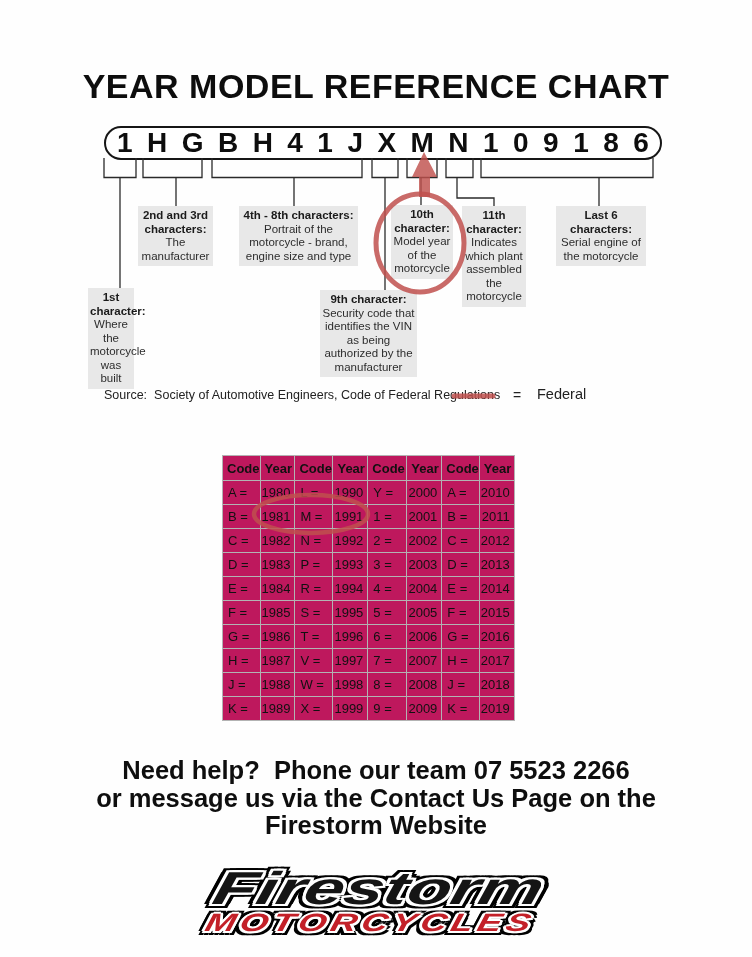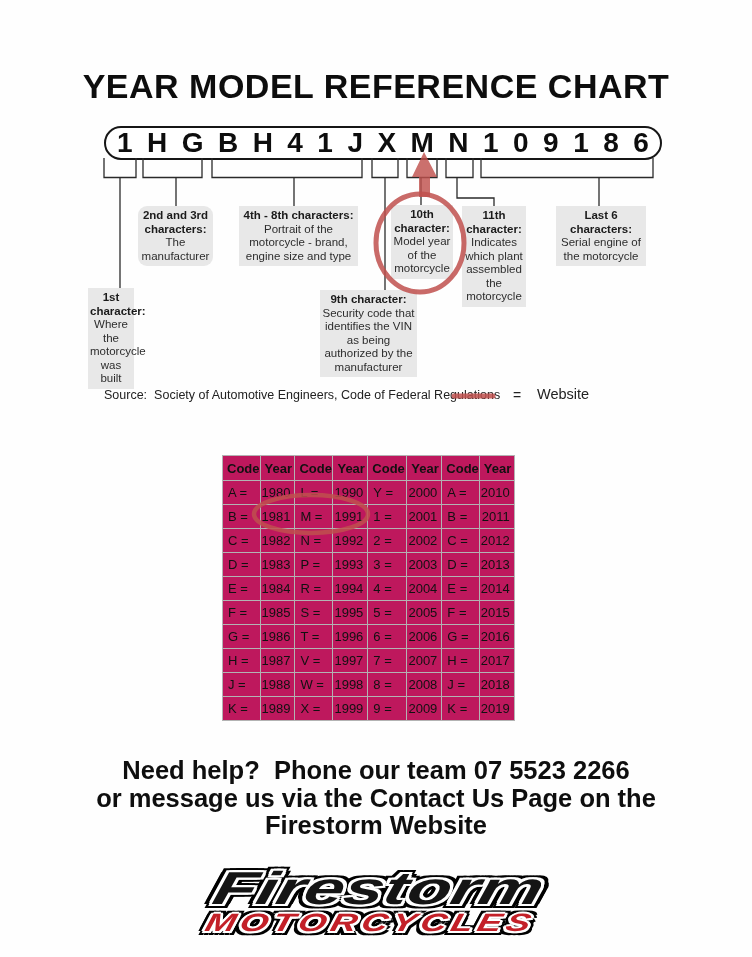--- a/index.html
+++ b/index.html
@@ -28,21 +28,21 @@
   .cn{fill:none;stroke:#2a2a2a;stroke-width:1.3px;}
   .red-stroke{fill:none;stroke:#c0504d;opacity:.85;}
   
   .co{
     position:absolute;background:#e8e8e8;text-align:center;
     font-size:11.5px;line-height:1.18;color:#2d2d2d;padding:3px 2px;
   }
   .co-t{font-weight:bold;display:block;color:#1b1b1b;}
   .co-b{display:block;}
   .co1{left:88px;top:288px;width:46px;}
-  .co2{left:138px;top:206px;width:75px;border-radius:9px;}
+  .co2{left:138px;top:206px;width:75px;}
   .co3{left:239px;top:206px;width:119px;}
   .co4{left:320px;top:290px;width:97px;}
   .co5{left:391px;top:205px;width:62px;}
   .co6{left:462px;top:206px;width:64px;}
   .co7{left:556px;top:206px;width:90px;}
   
   .source-row{position:absolute;left:92px;top:388px;font-size:12.5px;color:#222;white-space:pre;}
   .source-label{margin-right:7px;margin-left:12px;}
   .legend-eq{position:absolute;left:513px;top:387px;font-size:14px;color:#222;}
   .legend-label{position:absolute;left:537px;top:386px;font-size:14.5px;color:#222;}
@@ -137,21 +137,21 @@
     <span class="co-t">11th character:</span>
     <span class="co-b">Indicates which plant assembled the motorcycle</span>
   </div>
   <div class="co co7">
     <span class="co-t">Last 6 characters:</span>
     <span class="co-b">Serial engine of the motorcycle</span>
   </div>
 
   <div class="source-row"><span class="source-label">Source:</span><span>Society of Automotive Engineers, Code of Federal Regulations</span></div>
   <span class="legend-eq">=</span>
-  <span class="legend-label">Website</span>
+  <span class="legend-label">Federal</span>
 
   <table class="year-table">
     <colgroup>
       <col style="width:36px">
         <col style="width:30px">
       <col style="width:38px">
         <col style="width:33px">
       <col style="width:39px">
         <col style="width:35px">
       <col style="width:36px">

